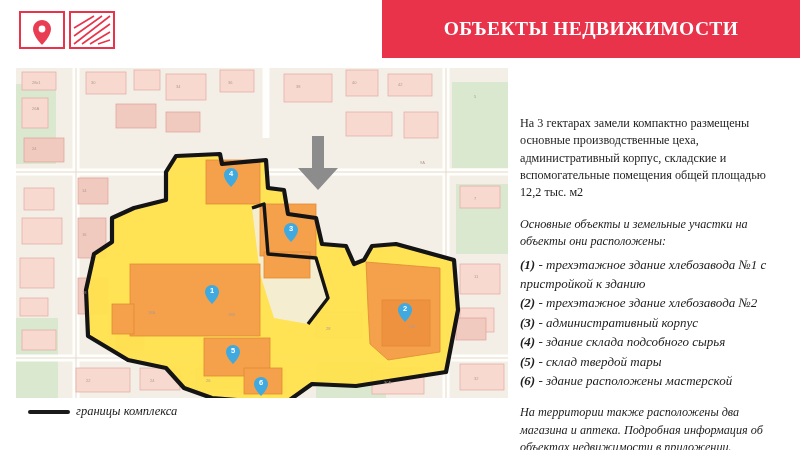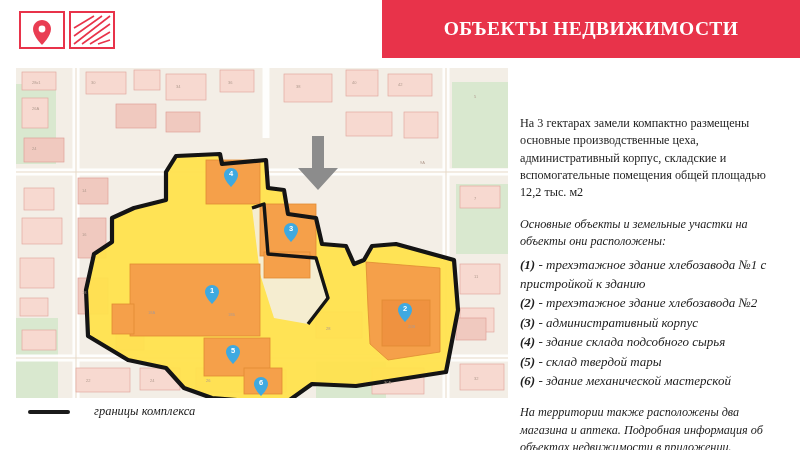--- a/index.html
+++ b/index.html
@@ -67,21 +67,21 @@
     position: absolute;
     left: 0; top: 0;
     width: 492px;
     height: 330px;
   }
   .legend {
     position: absolute;
     left: 28px; top: 404px;
     display: flex;
     align-items: center;
-    gap: 24px;
+    gap: 6px;
   }
   .legend-line {
     width: 42px;
     height: 4px;
     background: #1a1a1a;
     border-radius: 2px;
   }
   .legend-label {
     font-size: 12.5px;
     color: #1a1a1a;
@@ -343,18 +343,18 @@
 
   <div class="text-col">
     <p class="para-intro">На 3 гектарах замели компактно размещены основные производственные цеха, административный корпус, складские и вспомогательные помещения общей площадью 12,2 тыс. м2</p>
     <p class="para-lead">Основные объекты и земельные участки на объекты они расположены:</p>
     <ul class="obj-list">
       <li><span class="obj-num">(1)</span> <span>- трехэтажное здание хлебозавода №1 с пристройкой к зданию</span></li>
       <li><span class="obj-num">(2)</span> <span>- трехэтажное здание хлебозавода №2</span></li>
       <li><span class="obj-num">(3)</span> <span>- административный корпус</span></li>
       <li><span class="obj-num">(4)</span> <span>- здание склада подсобного сырья</span></li>
       <li><span class="obj-num">(5)</span> <span>- склад твердой тары</span></li>
-      <li><span class="obj-num">(6)</span> <span>- здание механической мастерской</span></li>
+      <li><span class="obj-num">(6)</span> <span>- здание расположены мастерской</span></li>
     </ul>
     <p class="para-foot">На территории также расположены два магазина и аптека. Подробная информация об объектах недвижимости в приложении.</p>
   </div>
 
 </div>
 
 </body></html>

